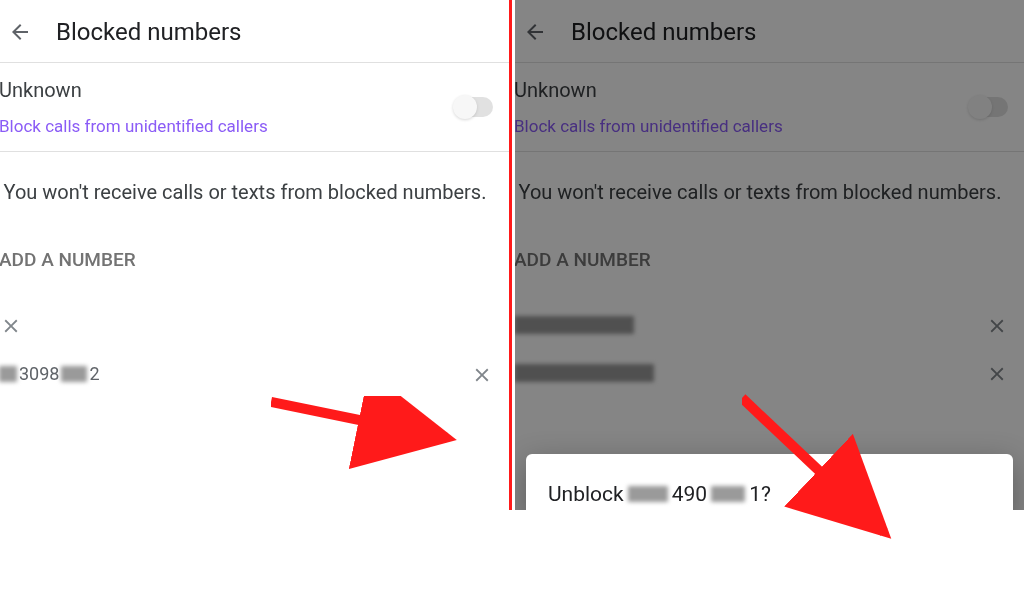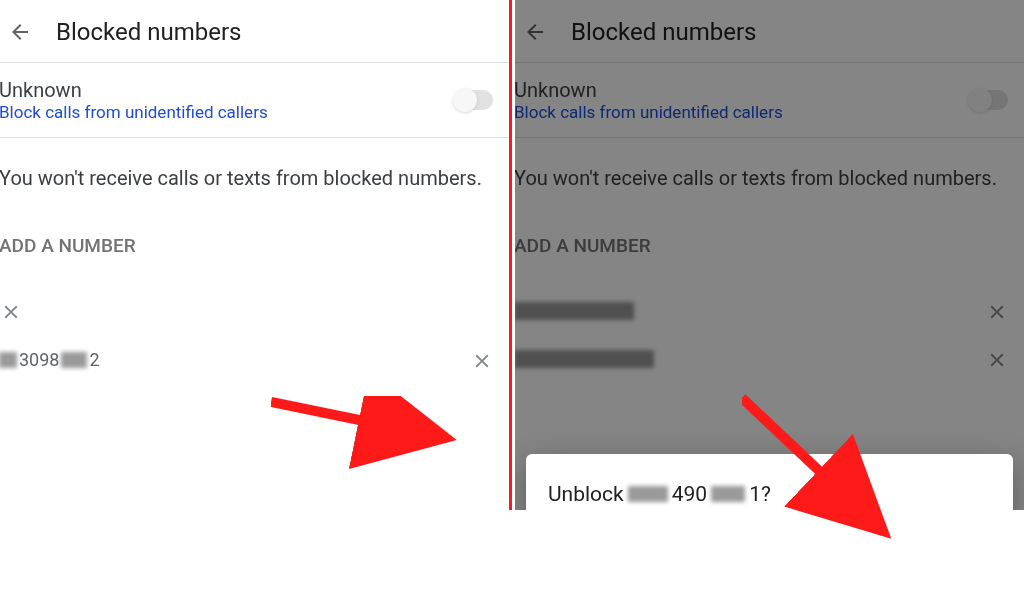--- a/index.html
+++ b/index.html
@@ -64,27 +64,27 @@
       padding: 15px 16px 15px 0;
     }
 
     .setting-text {
       flex: 1;
     }
 
     .setting-title {
       font-size: 20px;
       color: #3c4043;
-      margin-bottom: 0;
+      margin-bottom: 14px;
       margin-left: -1px;
     }
 
     .setting-subtitle {
       font-size: 17px;
-      color: #1d4ed8;
+      color: #8b5cf6;
       margin-left: -1px;
     }
 
     .toggle {
       width: 38px;
       height: 20px;
       background: #bdbdbd;
       border-radius: 10px;
       position: relative;
       opacity: 0.45;
@@ -101,20 +101,21 @@
       left: -2px;
       box-shadow: 0 1px 3px rgba(0,0,0,0.35);
     }
 
     .info-text {
       font-size: 20px;
       color: #3c4043;
       padding: 26px 18px 14px 0;
       line-height: 1.4;
       margin-left: -1px;
+      text-align: center;
     }
 
     .add-number {
       font-size: 19px;
       font-weight: 500;
       color: #737373;
       padding: 28px 0 30px 0;
       margin-left: -1px;
     }
 

